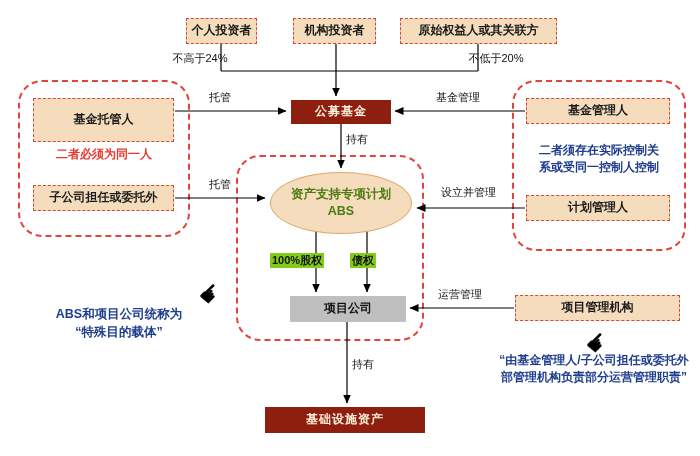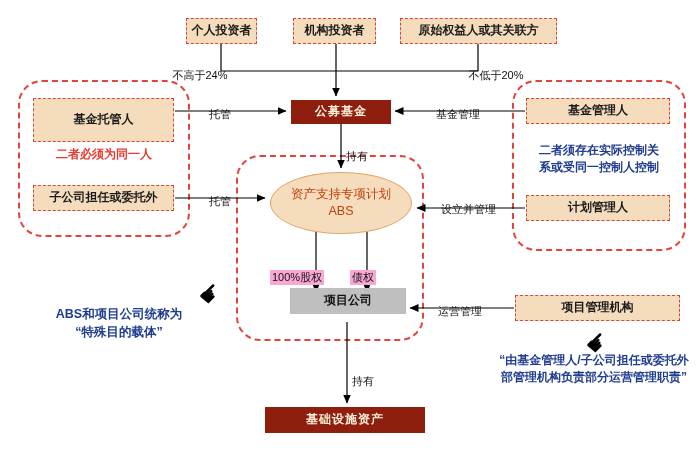--- a/index.html
+++ b/index.html
@@ -9,27 +9,27 @@
   #connectors { position: absolute; left: 0; top: 0; z-index: 1; }
   .node {
     position: absolute; z-index: 2; display: flex; align-items: center; justify-content: center;
     text-align: center; font-size: 12px; font-weight: bold; color: #1a1a1a; line-height: 1.1;
     white-space: nowrap;
   }
   .tan { background: #F4DCBC; border: 1px dashed #CE4B38; }
   .darkred { background: #8E1E0E; color: #FBEFD9; letter-spacing: 1px; }
   .gray { background: #BFBFBF; color: #111; }
   .group { position: absolute; z-index: 0; border: 2px dashed #E2443C; border-radius: 24px; background: transparent; }
-  .elabel { position: absolute; z-index: 3; font-size: 11px; color: #111; white-space: nowrap; margin-top: 17px; }
+  .elabel { position: absolute; z-index: 3; font-size: 11px; color: #111; white-space: nowrap; }
   .elabel.ctr { text-align: center; }
-  .elabel.bold { font-weight: normal; background: #f9a8d4; padding: 0 2px; }
+  .elabel.bold { font-weight: bold; background: #84cc16; padding: 0 2px; }
   .ellipse {
     position: absolute; z-index: 2; border-radius: 50%; background: #F4DCBC; border: 1px solid #DBA96A;
     display: flex; flex-direction: column; align-items: center; justify-content: center;
-    color: #c2410c; font-weight: normal; font-size: 12.5px; line-height: 1.35; text-align: center;
+    color: #4d7c0f; font-weight: bold; font-size: 12.5px; line-height: 1.35; text-align: center;
   }
   .note { position: absolute; z-index: 3; text-align: center; font-weight: bold; }
   .note-red { color: #E8392E; font-size: 12px; }
   .note-blue { color: #1F3D8F; font-size: 12px; line-height: 1.45; }
   .hand { position: absolute; z-index: 4; font-size: 25px; color: #000; transform: rotate(-45deg); line-height: 1; }
 </style>
 </head>
 <body>
 
 <div id="canvas">
@@ -92,21 +92,21 @@
   </div>
   <div class="node tan" style="left:526px;top:195px;width:144px;height:26px;">
     <span>计划管理人</span>
   </div>
 
   <div class="ellipse" style="left:270px;top:172px;width:142px;height:62px;">
     <div>资产支持专项计划</div>
     <div>ABS</div>
   </div>
 
-  <div class="node gray" style="left:290px;top:288px;width:116px;height:26px;">
+  <div class="node gray" style="left:290px;top:296px;width:116px;height:26px;">
     <span>项目公司</span>
   </div>
   <div class="node tan" style="left:515px;top:295px;width:165px;height:26px;">
     <span>项目管理机构</span>
   </div>
   <div class="node darkred" style="left:265px;top:407px;width:160px;height:26px;">
     <span>基础设施资产</span>
   </div>
 
   <div class="elabel ctr" style="left:168px;top:51px;width:64px;">不高于24%</div>

